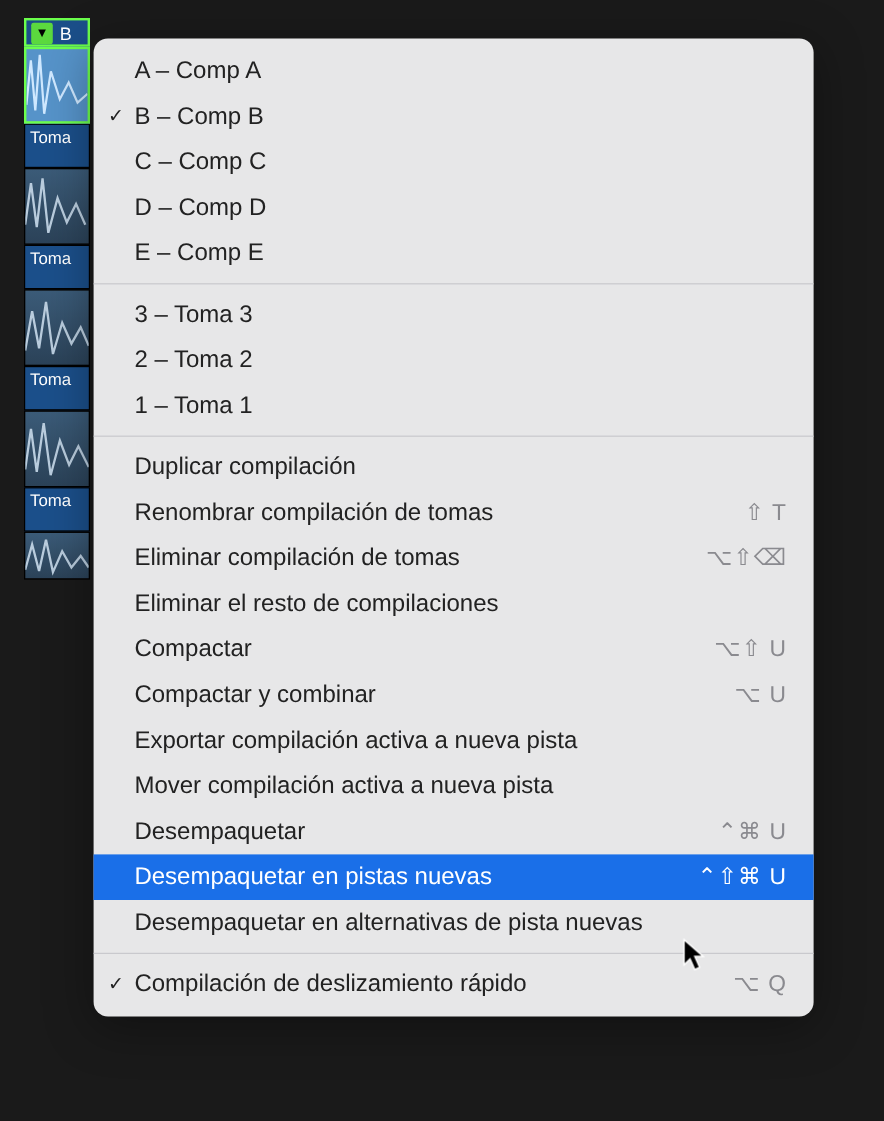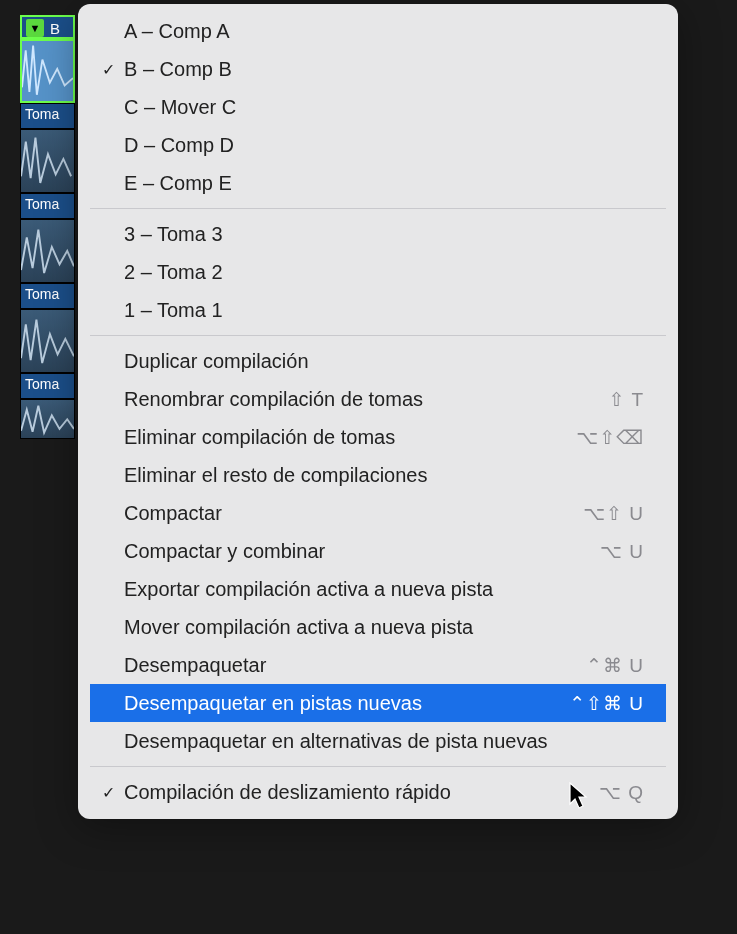--- a/index.html
+++ b/index.html
@@ -13,21 +13,21 @@
     }
 
     
     .track-area {
       position: absolute;
       top: 15px;
       left: 20px;
       width: 55px;
     }
     .take-header {
-      height: 26px;
+      height: 37px;
       background: #1b4f8a;
       color: #fff;
       font-size: 14px;
       padding: 2px 4px;
       border: 1px solid #000;
       overflow: hidden;
     }
     .take-wave {
       height: 64px;
       background: linear-gradient(to bottom, #3b5b78, #2b4258);
@@ -58,27 +58,27 @@
     .header-label {
       display: inline-block;
       vertical-align: middle;
       color: #fff;
       font-size: 15px;
     }
 
     
     .menu {
       position: absolute;
-      top: 4px;
+      top: 32px;
       left: 78px;
       width: 600px;
       background: rgba(238,238,240,0.97);
       border-radius: 12px;
       box-shadow: 0 8px 40px rgba(0,0,0,0.35);
-      padding: 8px 12px;
+      padding: 8px 0;
       backdrop-filter: blur(6px);
     }
     .menu-item {
       display: flex;
       align-items: center;
       height: 38px;
       padding: 0 22px 0 34px;
       font-size: 20px;
       color: #222;
       position: relative;
@@ -163,21 +163,21 @@
 <div class="menu">
 
   <div class="menu-item">
     <span class="label">A – Comp A</span>
   </div>
   <div class="menu-item">
     <span class="check">✓</span>
     <span class="label">B – Comp B</span>
   </div>
   <div class="menu-item">
-    <span class="label">C – Mover C</span>
+    <span class="label">C – Comp C</span>
   </div>
   <div class="menu-item">
     <span class="label">D – Comp D</span>
   </div>
   <div class="menu-item">
     <span class="label">E – Comp E</span>
   </div>
 
   <div class="menu-sep"></div>
 

